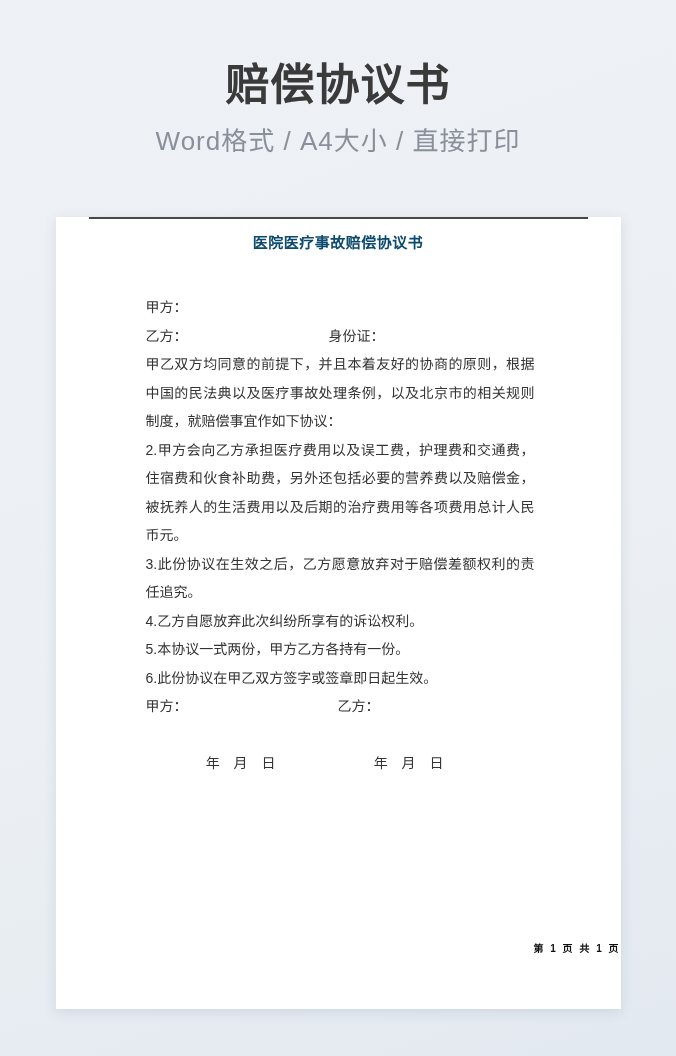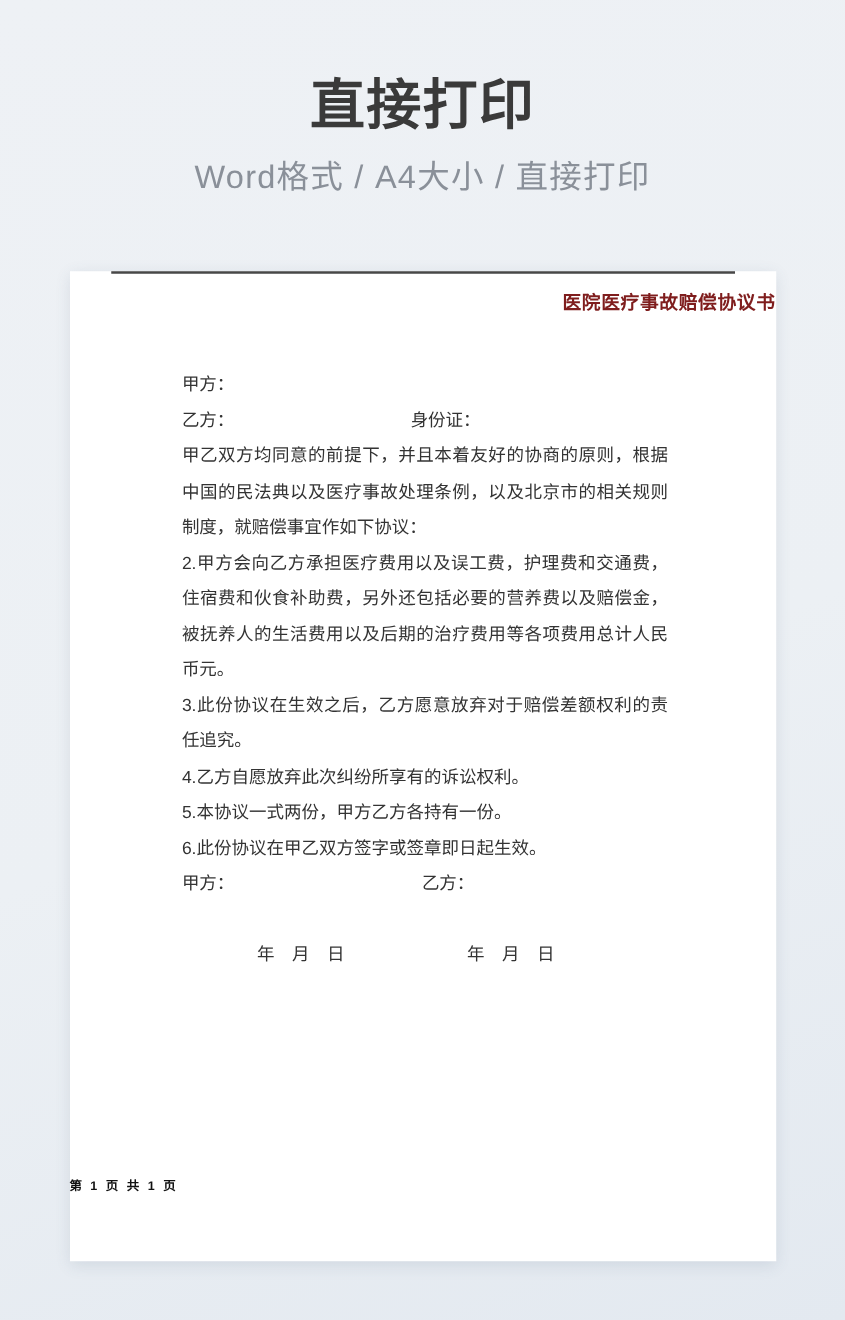--- a/index.html
+++ b/index.html
@@ -36,59 +36,59 @@
     background: #ffffff;
     box-shadow: 0 3px 12px rgba(70, 90, 120, 0.14);
     color: #333333;
   }
   .rule {
     margin: 60px 33px 0 33px;
     border-top: 2px solid #474747;
   }
   .doc-title {
     margin-top: 14px;
-    text-align: right;
+    text-align: center;
     font-size: 15px;
     line-height: 20px;
     font-weight: 700;
-    color: #7f1d1d;
+    color: #0c4a6e;
     letter-spacing: 0.5px;
   }
   .doc-body {
     margin: 40px 15px 0 90px;
     width: 389px;
     font-size: 14px;
     line-height: 28.5px;
   }
   .doc-body p { margin: 0; }
   .para { margin-top: 2px; text-align: justify; }
   .intro { margin-top: 3px; }
   .pb-label { display: inline-block; width: 183px; }
   .sig-row .sig-a { display: inline-block; width: 192px; }
   .date-row { white-space: pre; }
   .date-row .date-1 { display: inline-block; margin-left: 29px; }
   .date-row .date-2 { display: inline-block; margin-left: 98px; }
   .page-footer {
     position: absolute;
     left: 0; right: 0;
     bottom: 54px;
-    text-align: left;
+    text-align: right;
     font-size: 10px;
     font-weight: 700;
     color: #111111;
     letter-spacing: 2px;
   }
 </style>
 </head>
 <body>
 
 <div class="stage">
 
   <div class="hero">
-    <div class="hero-title">直接打印</div>
+    <div class="hero-title">赔偿协议书</div>
     <div class="hero-subtitle">Word格式 / A4大小 / 直接打印</div>
   </div>
 
   <div class="paper">
     <div class="rule"></div>
 
     <div class="doc-title">医院医疗事故赔偿协议书</div>
 
     <div class="doc-body">
       <p class="line"><span>甲方：</span></p>

